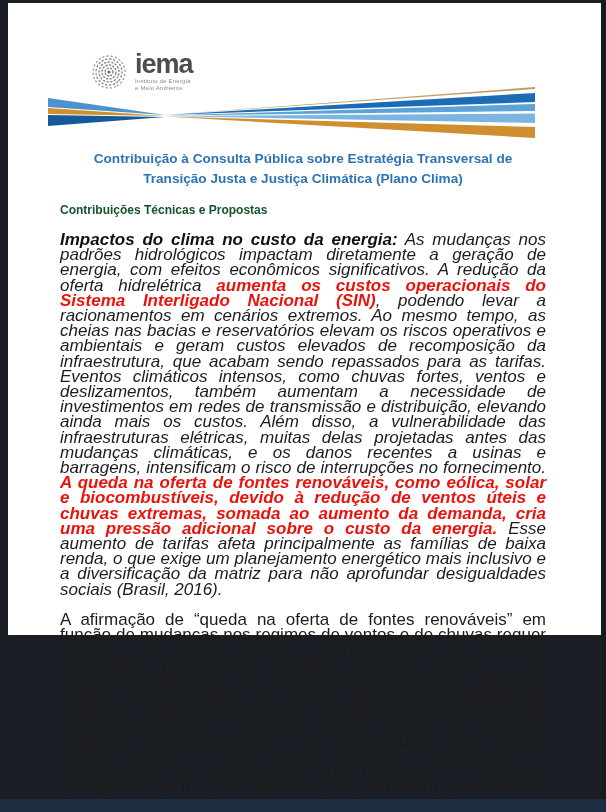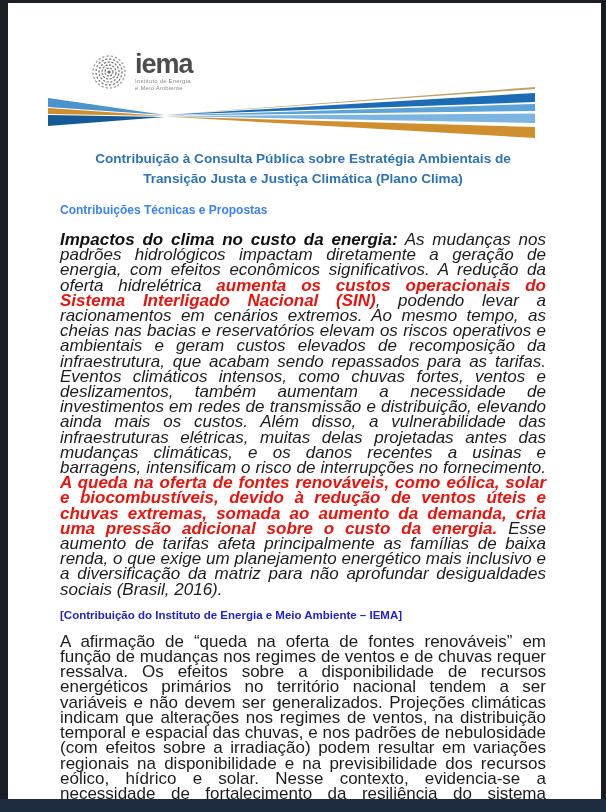--- a/index.html
+++ b/index.html
@@ -7,36 +7,36 @@
   body {
     font-family:"Liberation Sans","DejaVu Sans",sans-serif;
     background:#191c20;
     position:relative;
     overflow:hidden;
   }
   .viewer-frame { position:absolute; inset:0; background:#1b1e24; }
   .bottom-bar { position:absolute; left:0; right:0; bottom:0; height:13px; background:#1e2c42; }
   .right-edge { position:absolute; top:0; right:0; bottom:0; width:5px; background:#171a20; }
   .page {
-    position:absolute; left:8px; top:3px; width:593px; height:796px;
+    position:absolute; left:8px; top:3px; width:593px; height:632px;
     background:#ffffff; color:#222;
   }
   
   .logo { position:absolute; left:82px; top:48px; display:flex; align-items:flex-start; gap:7px; }
   .logo-spiral { width:38px; height:38px; margin-top:2px; }
   .brand { font-size:27px; font-weight:bold; color:#4d4d4f; letter-spacing:-1px; line-height:26px; }
   .brand-sub { font-size:6px; color:#8d8d8f; line-height:7px; margin-top:1px; letter-spacing:.2px; }
   .ribbon { position:absolute; left:40px; top:82px; width:492px; height:56px; }
   
   .content { position:absolute; left:0; right:0; top:146px; padding:0 55px 0 52px; }
   h1.doc-title {
     color:#2e74b5; font-size:13.6px; line-height:20px; font-weight:bold;
     text-align:center; padding:0 18px; margin-bottom:14px;
   }
-  h2.tech-heading { color:#3b82f6; font-size:12px; font-weight:bold; margin-bottom:15px; }
+  h2.tech-heading { color:#14532d; font-size:12px; font-weight:bold; margin-bottom:15px; }
   h3.section-heading { color:#2e74b5; font-size:11.5px; font-weight:bold; line-height:15.5px; margin-bottom:13px; }
   p.body-text { font-size:17px; line-height:15.2px; text-align:justify; color:#1c1c1c; }
   p.italic-par { font-style:italic; }
   .lead-bold { font-weight:bold; font-style:italic; color:#111; }
   .red-bold { font-weight:bold; color:#e8140d; }
   h4.contribution-heading { color:#2222cc; font-size:11.5px; font-weight:bold; margin:12px 0 13px; }
   p.body-text + p.body-text { margin-top:15px; }
   .p1 { margin-bottom:0; }
 </style>
 </head>
@@ -72,28 +72,27 @@
       <polygon points="0,30 117,32 0,41" fill="#155a96"></polygon>
 
       <polygon points="117,30 487,2 487,4" fill="#c0a06a"></polygon>
       <polygon points="117,30 487,8 487,17" fill="#1b6cb5"></polygon>
       <polygon points="117,30.5 487,19 487,26" fill="#5ea3d8"></polygon>
       <polygon points="117,31 487,28.5 487,38" fill="#7db5e2"></polygon>
       <polygon points="117,31.5 487,42 487,53" fill="#d08f2e"></polygon>
     </svg>
 
     <main class="content">
-      <h1 class="doc-title">Contribuição à Consulta Pública sobre Estratégia Ambientais de Transição Justa e Justiça Climática (Plano Clima)</h1>
+      <h1 class="doc-title">Contribuição à Consulta Pública sobre Estratégia Transversal de Transição Justa e Justiça Climática (Plano Clima)</h1>
 
       <h2 class="tech-heading">Contribuições Técnicas e Propostas</h2>
 
 
       <p class="body-text italic-par p1"><span class="lead-bold">Impactos do clima no custo da energia:</span><span> As mudanças nos padrões hidrológicos impactam diretamente a geração de energia, com efeitos econômicos significativos. A redução da oferta hidrelétrica </span><span class="red-bold">aumenta os custos operacionais do Sistema Interligado Nacional (SIN)</span><span>, podendo levar a racionamentos em cenários extremos. Ao mesmo tempo, as cheias nas bacias e reservatórios elevam os riscos operativos e ambientais e geram custos elevados de recomposição da infraestrutura, que acabam sendo repassados para as tarifas. Eventos climáticos intensos, como chuvas fortes, ventos e deslizamentos, também aumentam a necessidade de investimentos em redes de transmissão e distribuição, elevando ainda mais os custos. Além disso, a vulnerabilidade das infraestruturas elétricas, muitas delas projetadas antes das mudanças climáticas, e os danos recentes a usinas e barragens, intensificam o risco de interrupções no fornecimento. </span><span class="red-bold">A queda na oferta de fontes renováveis, como eólica, solar e biocombustíveis, devido à redução de ventos úteis e chuvas extremas, somada ao aumento da demanda, cria uma pressão adicional sobre o custo da energia.</span><span> Esse aumento de tarifas afeta principalmente as famílias de baixa renda, o que exige um planejamento energético mais inclusivo e a diversificação da matriz para não aprofundar desigualdades sociais (Brasil, 2016).</span></p>
 
-      <h4 class="contribution-heading">[Contribuição do Instituto de Energia e Meio Ambiente – IEMA]</h4>
 
       <p class="body-text">A afirmação de “queda na oferta de fontes renováveis” em função de mudanças nos regimes de ventos e de chuvas requer ressalva. Os efeitos sobre a disponibilidade de recursos energéticos primários no território nacional tendem a ser variáveis e não devem ser generalizados. Projeções climáticas indicam que alterações nos regimes de ventos, na distribuição temporal e espacial das chuvas, e nos padrões de nebulosidade (com efeitos sobre a irradiação) podem resultar em variações regionais na disponibilidade e na previsibilidade dos recursos eólico, hídrico e solar. Nesse contexto, evidencia-se a necessidade de fortalecimento da resiliência do sistema energético, por meio da adaptação das infraestruturas elétricas existentes, do adequado planejamento e da reforma do setor elétrico, visando a integração das fontes renováveis e das alternativas de armazenamento de energia. O objetivo é mitigar o risco de pressão adicional sobre os custos da energia, decorrente do acionamento de usinas térmicas fósseis, de maior custo e intensidade de emissões.</p>
 
     </main>
 
   </div>
   <div class="right-edge"></div>
   <div class="bottom-bar"></div>
 </div>
 

